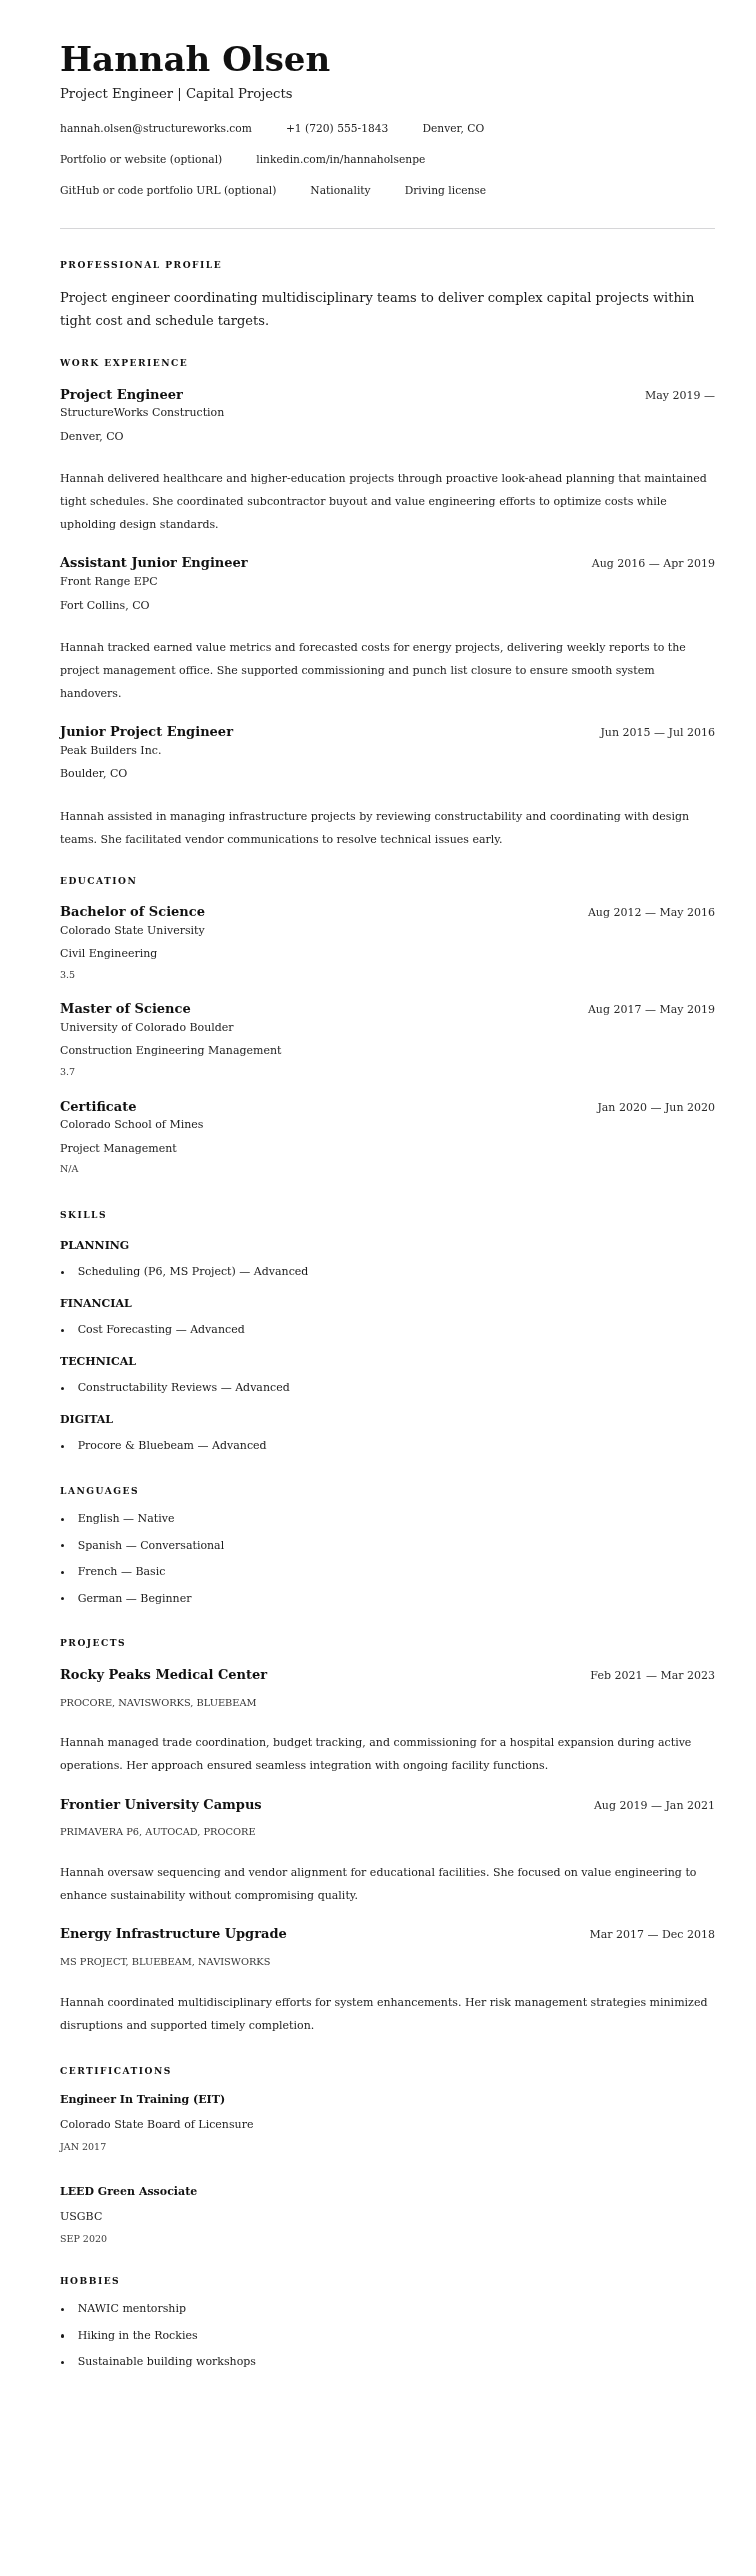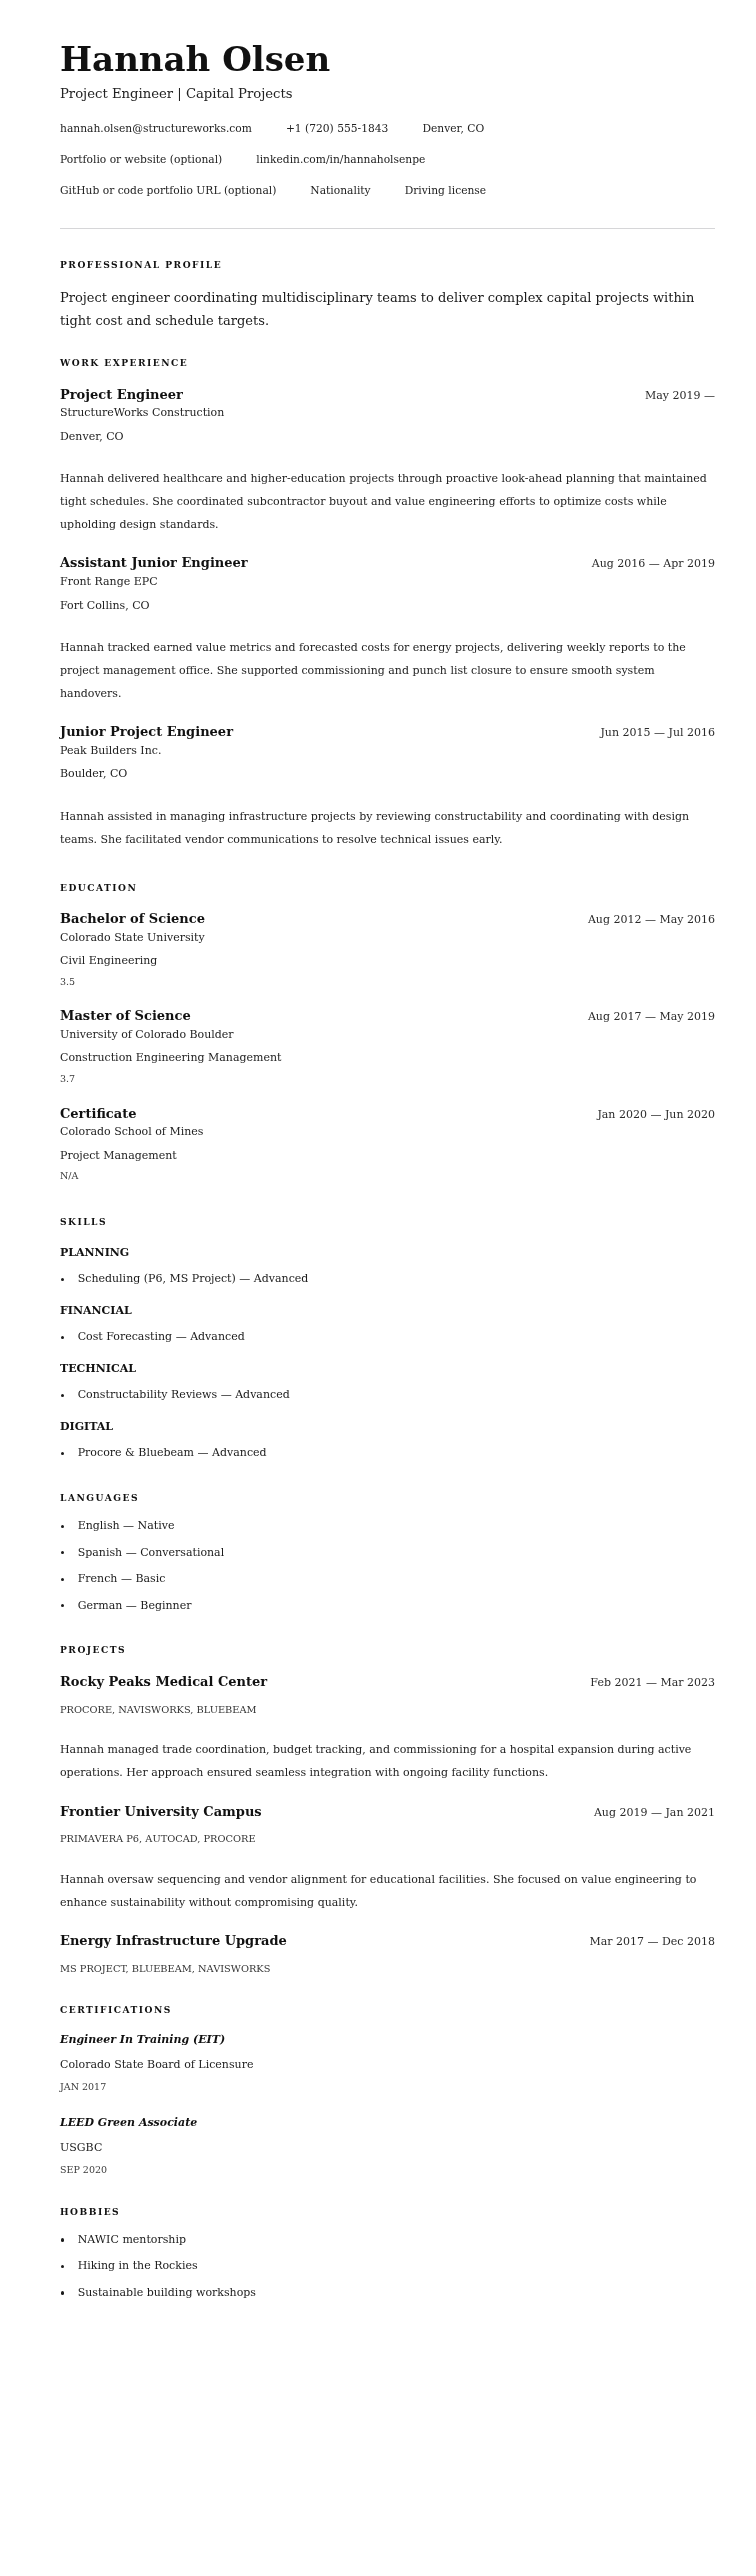--- a/index.html
+++ b/index.html
@@ -129,27 +129,26 @@
   ul.bullets li::before {
     content: "";
     position: absolute;
     left: 0.6px;
     top: 7.6px;
     width: 3.2px;
     height: 3.2px;
     border-radius: 50%;
     background: #1a1a1a;
   }
-  .cert { margin-top: 20px; }
+  .cert { margin-top: 29px; }
   .cert-name {
     font-size: 11px;
     font-weight: bold;
     line-height: 17.7px;
     color: #111111;
-    font-style: italic;
   }
   .cert-issuer {
     font-size: 11px;
     line-height: 17.7px;
     margin-top: 7.6px;
     color: #222222;
   }
   .cert-date {
     font-size: 9.5px;
     line-height: 15px;
@@ -218,21 +217,21 @@
       <div class="entry-head">
         <div class="entry-title">Junior Project Engineer</div>
         <div class="entry-dates">Jun 2015 — Jul 2016</div>
       </div>
       <div class="entry-sub">Peak Builders Inc.</div>
       <div class="entry-loc">Boulder, CO</div>
       <p class="entry-desc">Hannah assisted in managing infrastructure projects by reviewing constructability and coordinating with design teams. She facilitated vendor communications to resolve technical issues early.</p>
     </div>
   </section>
 
-  <section class="section" style="margin-top:31px">
+  <section class="section" style="margin-top:24px">
     <h2 class="section-title">Education</h2>
 
     <div class="entry" style="margin-top:15px">
       <div class="entry-head">
         <div class="entry-title">Bachelor of Science</div>
         <div class="entry-dates">Aug 2012 — May 2016</div>
       </div>
       <div class="entry-sub">Colorado State University</div>
       <div class="edu-field">Civil Engineering</div>
       <div class="edu-gpa">3.5</div>
@@ -318,20 +317,21 @@
       <div class="tech">PRIMAVERA P6, AUTOCAD, PROCORE</div>
       <p class="entry-desc">Hannah oversaw sequencing and vendor alignment for educational facilities. She focused on value engineering to enhance sustainability without compromising quality.</p>
     </div>
 
     <div class="entry">
       <div class="entry-head">
         <div class="entry-title">Energy Infrastructure Upgrade</div>
         <div class="entry-dates">Mar 2017 — Dec 2018</div>
       </div>
       <div class="tech">MS PROJECT, BLUEBEAM, NAVISWORKS</div>
+      <p class="entry-desc">Hannah coordinated multidisciplinary efforts for system enhancements. Her risk management strategies minimized disruptions and supported timely completion.</p>
     </div>
   </section>
 
   <section class="section" style="margin-top:28px">
     <h2 class="section-title">Certifications</h2>
     <div class="cert" style="margin-top:14px">
       <div class="cert-name">Engineer In Training (EIT)</div>
       <div class="cert-issuer">Colorado State Board of Licensure</div>
       <div class="cert-date">JAN 2017</div>
     </div>

